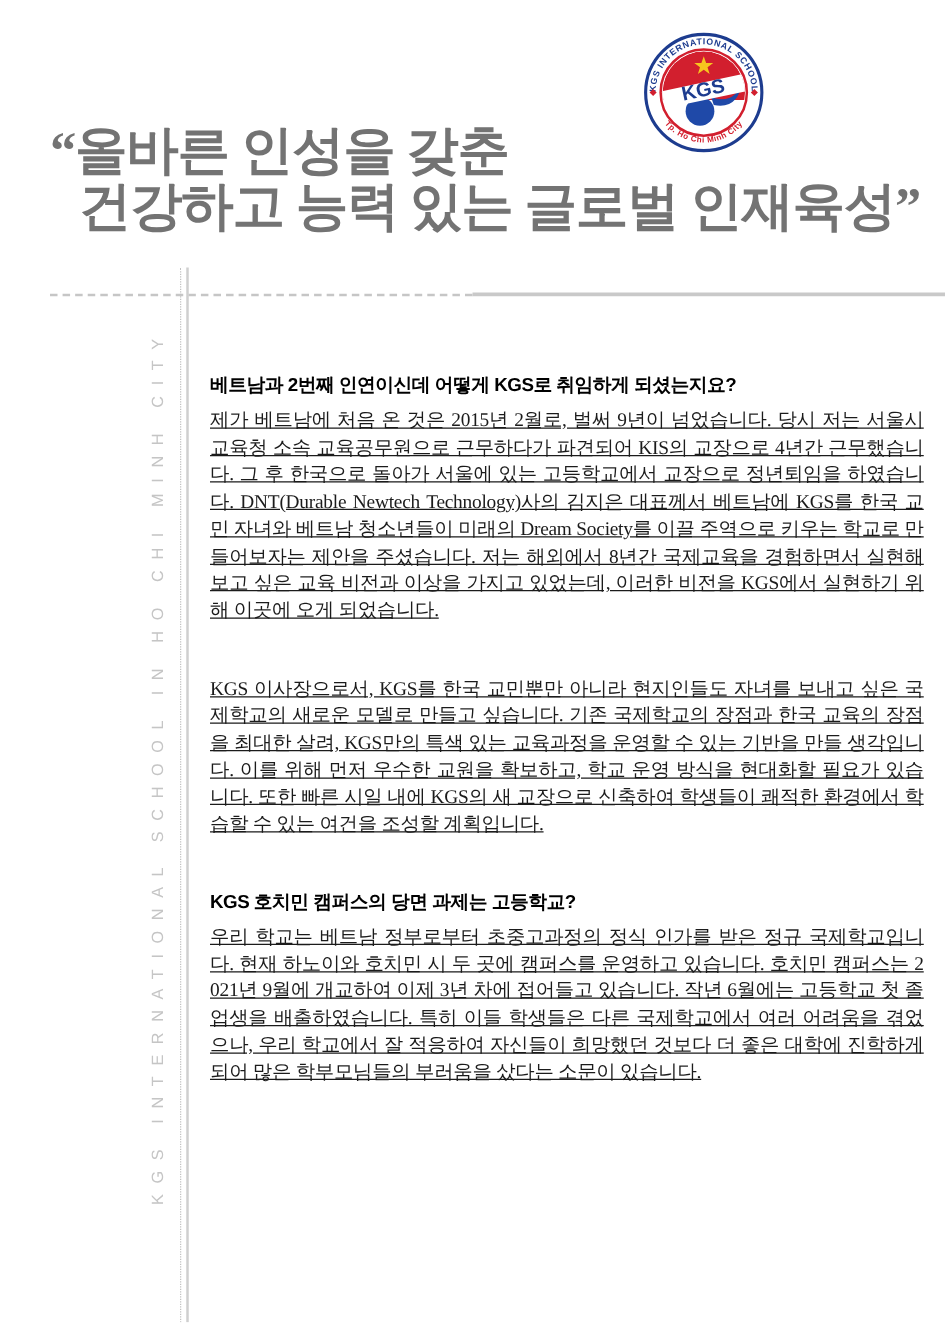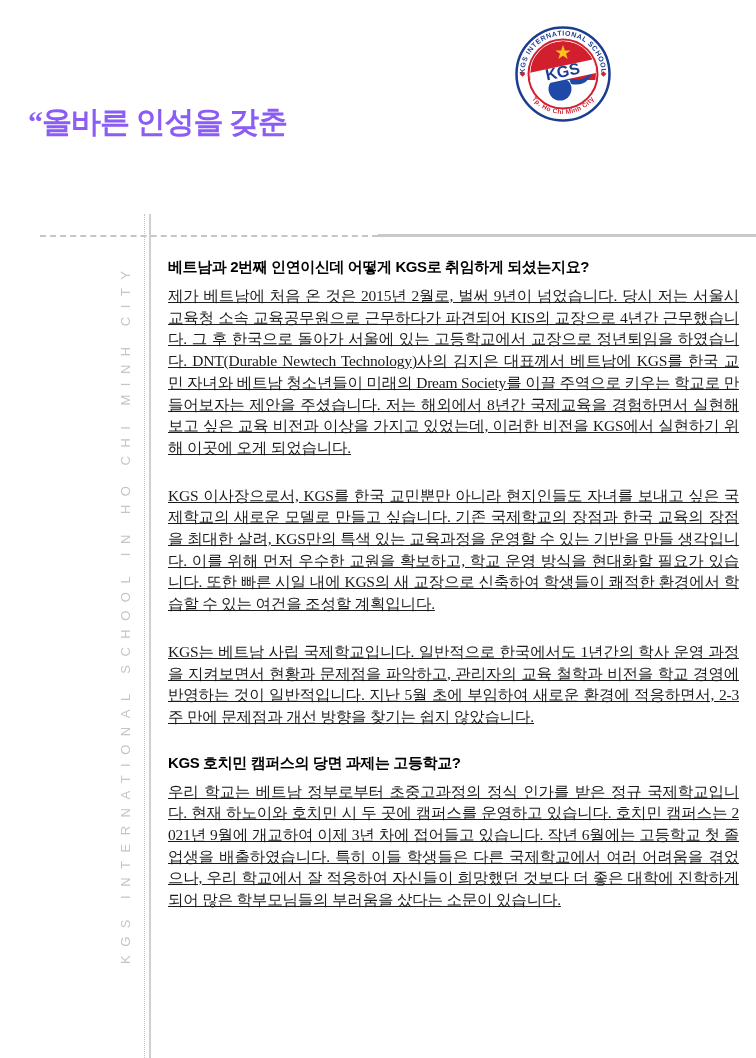--- a/index.html
+++ b/index.html
@@ -18,26 +18,26 @@
     position: absolute;
     left: 513px;
     top: 24px;
     width: 100px;
     height: 100px;
   }
 
   
   .headline {
     position: absolute;
-    left: 28px;
+    left: 40px;
     top: 99px;
-    color: #8b5cf6;
+    color: #737373;
     font-family: "Liberation Serif", "DejaVu Serif", serif;
     font-weight: 600;
-    font-size: 30px;
+    font-size: 42px;
     line-height: 45px;
     letter-spacing: -1px;
     white-space: nowrap;
   }
   .headline .line2 { padding-left: 23px; }
 
   
   .h-dash {
     position: absolute;
     left: 40px; top: 235px;
@@ -79,21 +79,21 @@
     white-space: nowrap;
   }
 
   
   .content {
     position: absolute;
     left: 168px;
     top: 258px;
     width: 571px;
   }
-  .qa-section { margin-bottom: 26px; }
+  .qa-section { margin-bottom: 26px; margin-top: 41px; }
   .question {
     font-family: "Liberation Sans", "DejaVu Sans", sans-serif;
     font-size: 15px;
     font-weight: 700;
     color: #000000;
     letter-spacing: -0.4px;
     margin-bottom: 8px;
   }
   .answer {
     font-family: "Liberation Serif", "DejaVu Serif", serif;
@@ -140,20 +140,21 @@
         <textPath href="#arcBottom" startOffset="50%" text-anchor="middle">Tp. Ho Chi Minh City</textPath>
       </text>
 
       <rect x="-2" y="-2" width="4" height="4" transform="translate(-40.5,0) rotate(45)" fill="#d21f2e"></rect>
       <rect x="-2" y="-2" width="4" height="4" transform="translate(40.5,0) rotate(45)" fill="#d21f2e"></rect>
     </svg>
   </div>
 
   <div class="headline">
     <div class="line1">“올바른 인성을 갖춘</div>
+    <div class="line2">건강하고 능력 있는 글로벌 인재육성”</div>
   </div>
 
   <div class="h-dash"></div>
   <div class="h-solid"></div>
   <div class="v-dotted"></div>
   <div class="v-solid"></div>
 
   <div class="vertical-text">KGS INTERNATIONAL SCHOOL IN HO CHI MINH CITY</div>
 
   <div class="content">
@@ -161,21 +162,20 @@
     <div class="qa-section">
       <div class="question">베트남과 2번째 인연이신데 어떻게 KGS로 취임하게 되셨는지요?</div>
       <p class="answer">제가 베트남에 처음 온 것은 2015년 2월로, 벌써 9년이 넘었습니다. 당시 저는 서울시 교육청 소속 교육공무원으로 근무하다가 파견되어 KIS의 교장으로 4년간 근무했습니다. 그 후 한국으로 돌아가 서울에 있는 고등학교에서 교장으로 정년퇴임을 하였습니다. DNT(Durable Newtech Technology)사의 김지은 대표께서 베트남에 KGS를 한국 교민 자녀와 베트남 청소년들이 미래의 Dream Society를 이끌 주역으로 키우는 학교로 만들어보자는 제안을 주셨습니다. 저는 해외에서 8년간 국제교육을 경험하면서 실현해 보고 싶은 교육 비전과 이상을 가지고 있었는데, 이러한 비전을 KGS에서 실현하기 위해 이곳에 오게 되었습니다.</p>
     </div>
 
     <div class="qa-section">
       <p class="answer">KGS 이사장으로서, KGS를 한국 교민뿐만 아니라 현지인들도 자녀를 보내고 싶은 국제학교의 새로운 모델로 만들고 싶습니다. 기존 국제학교의 장점과 한국 교육의 장점을 최대한 살려, KGS만의 특색 있는 교육과정을 운영할 수 있는 기반을 만들 생각입니다. 이를 위해 먼저 우수한 교원을 확보하고, 학교 운영 방식을 현대화할 필요가 있습니다. 또한 빠른 시일 내에 KGS의 새 교장으로 신축하여 학생들이 쾌적한 환경에서 학습할 수 있는 여건을 조성할 계획입니다.</p>
     </div>
 
     <div class="qa-section">
-      <p class="answer">KGS는 베트남 사립 국제학교입니다. 일반적으로 한국에서도 1년간의 학사 운영 과정을 지켜보면서 현황과 문제점을 파악하고, 관리자의 교육 철학과 비전을 학교 경영에 반영하는 것이 일반적입니다. 지난 5월 초에 부임하여 새로운 환경에 적응하면서, 2-3주 만에 문제점과 개선 방향을 찾기는 쉽지 않았습니다.</p>
     </div>
 
     <div class="qa-section">
       <div class="question">KGS 호치민 캠퍼스의 당면 과제는 고등학교?</div>
       <p class="answer">우리 학교는 베트남 정부로부터 초중고과정의 정식 인가를 받은 정규 국제학교입니다. 현재 하노이와 호치민 시 두 곳에 캠퍼스를 운영하고 있습니다. 호치민 캠퍼스는 2021년 9월에 개교하여 이제 3년 차에 접어들고 있습니다. 작년 6월에는 고등학교 첫 졸업생을 배출하였습니다. 특히 이들 학생들은 다른 국제학교에서 여러 어려움을 겪었으나, 우리 학교에서 잘 적응하여 자신들이 희망했던 것보다 더 좋은 대학에 진학하게 되어 많은 학부모님들의 부러움을 샀다는 소문이 있습니다.</p>
     </div>
 
   </div>
 
 </div>

